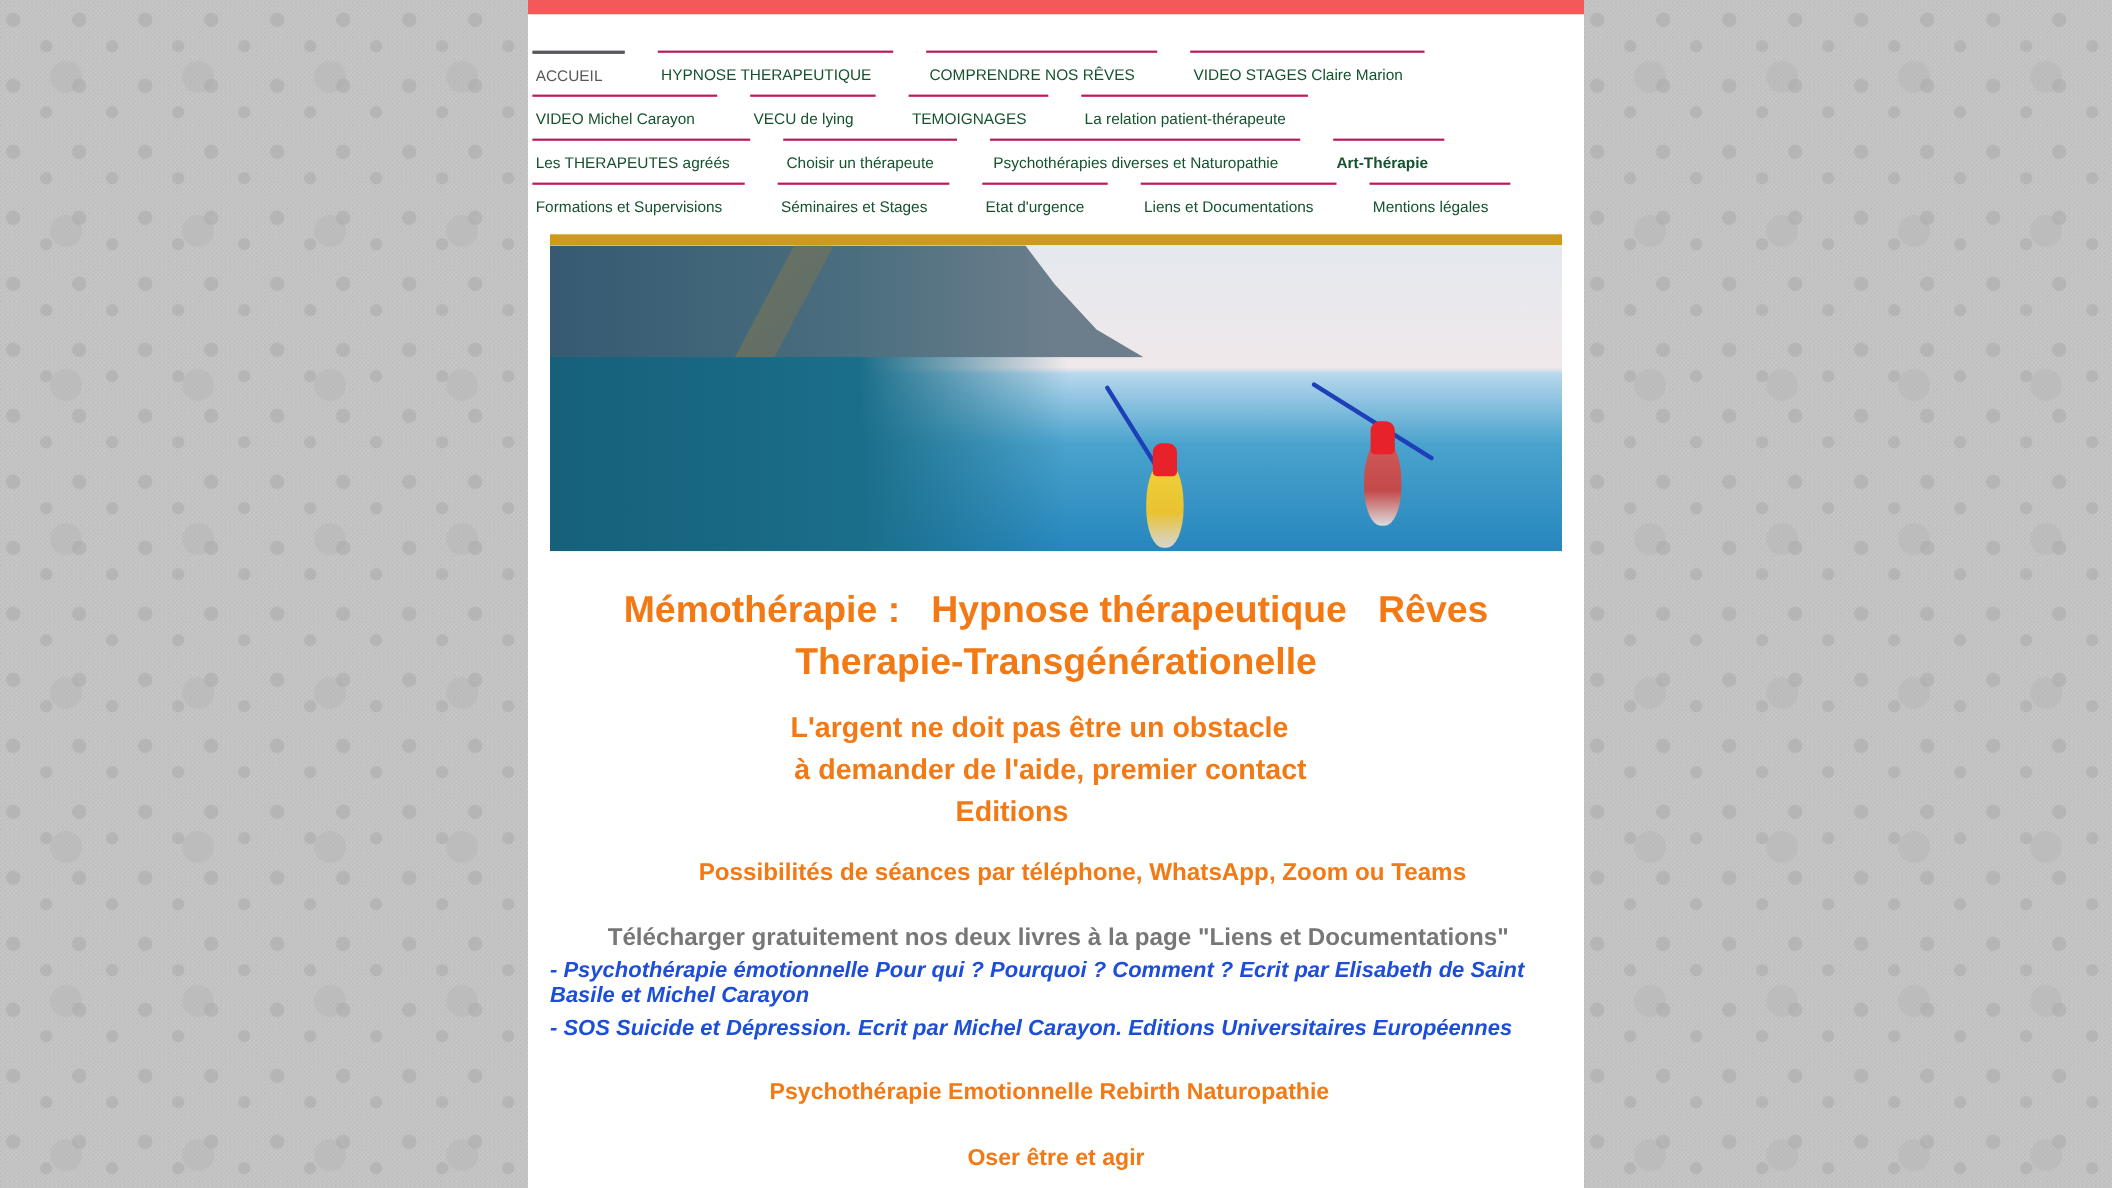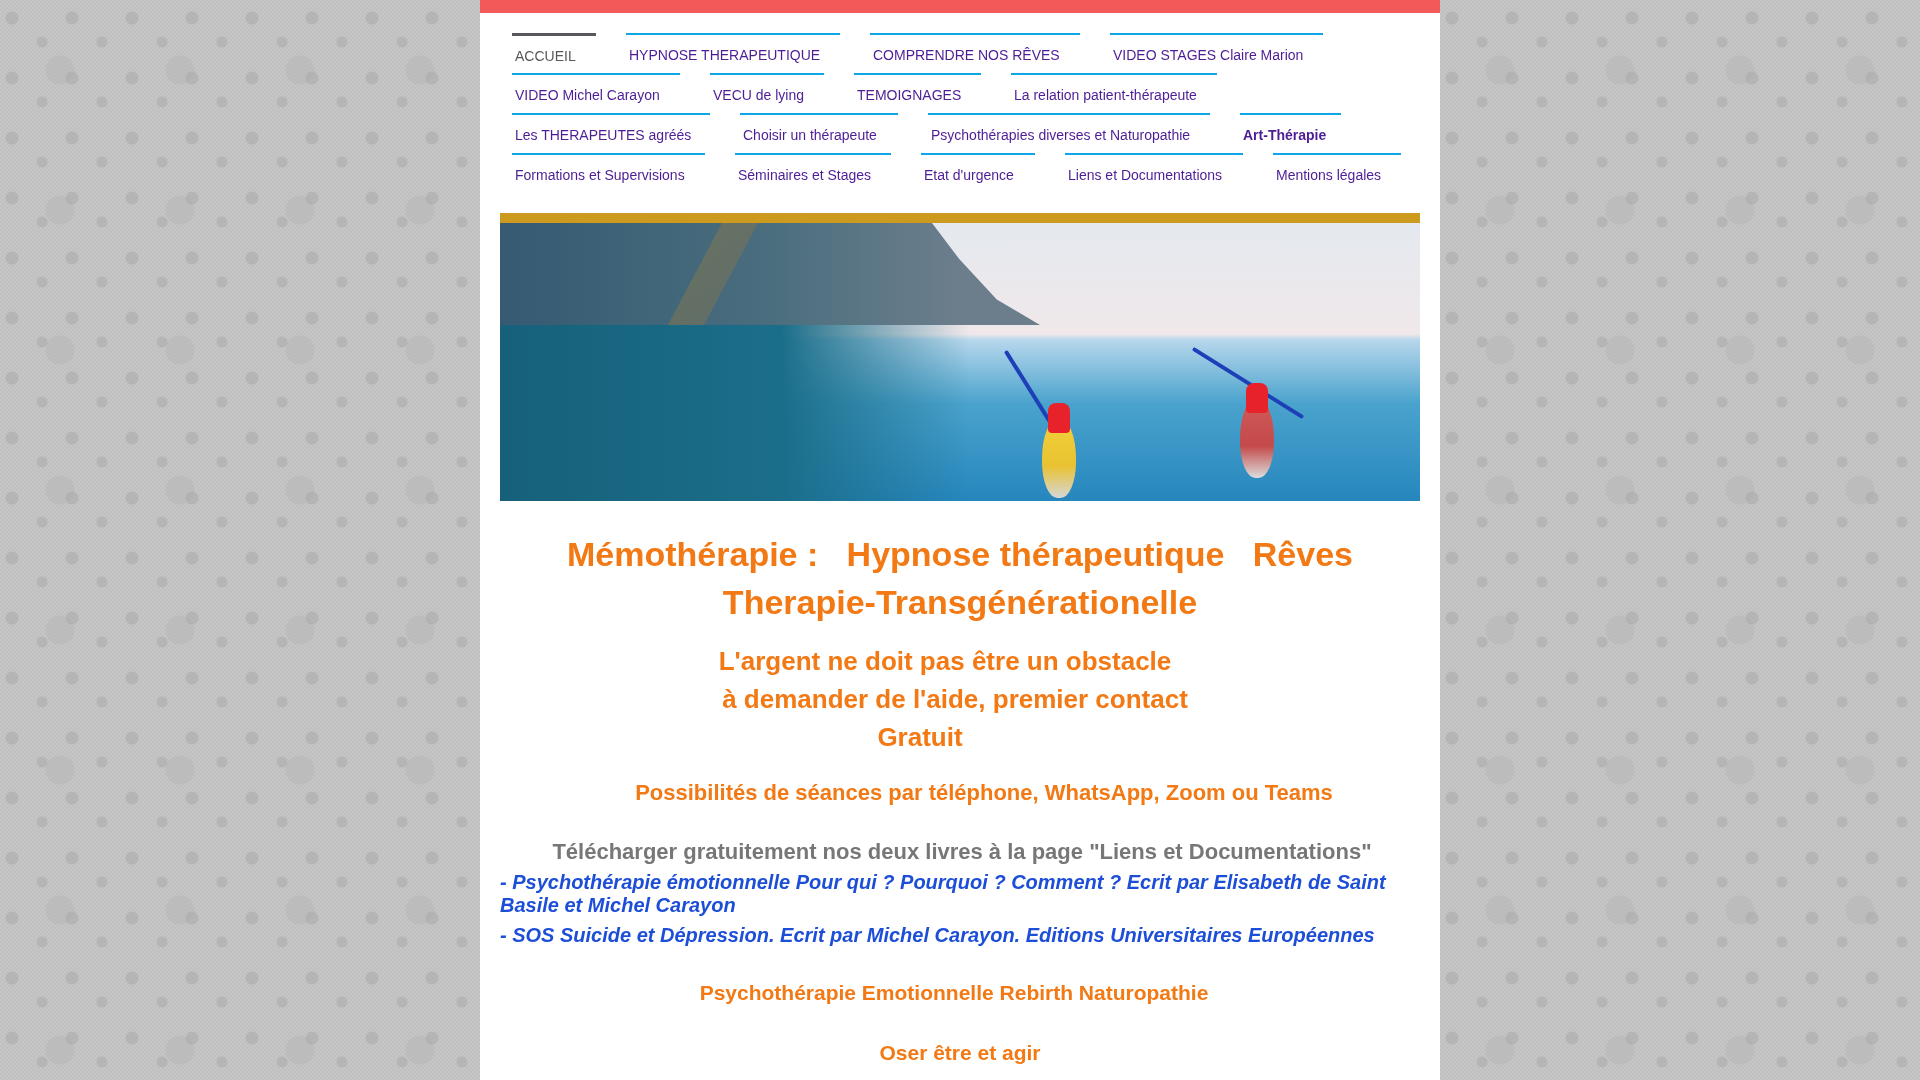--- a/index.html
+++ b/index.html
@@ -22,39 +22,39 @@
       width: 960px;
       height: 1080px;
       background: #ffffff;
     }
     .top-bar {
       height: 13px;
       background: #f25a5a;
     }
     .nav {
       position: relative;
-      margin-left: 32px;
-      width: 920px;
-      padding-top: 20px;
+      margin-left: 4px;
+      width: 920px;
+      padding-top: 33px;
     }
     .nav-row {
       display: flex;
       height: 40px;
       align-items: stretch;
     }
     .nav-item {
       position: relative;
       display: flex;
       align-items: center;
       padding: 0 3px;
       font-size: 14px;
-      color: #4c1d95;
+      color: #14532d;
       white-space: nowrap;
       cursor: pointer;
-      border-top: 2px solid #0ea5e9;
+      border-top: 2px solid #be185d;
     }
     .nav-item.active { color: #585858; border-top: 3px solid #58585c; }
     .nav-item span { display: block; padding-top: 2px; }
     .gold-bar {
       position: absolute;
       left: 20px;
       top: 213px;
       width: 920px;
       height: 10px;
       background: #cc9a1e;
@@ -202,21 +202,21 @@
     <div class="paddler" style="left:746px;top:160px;"></div>
   </div>
 
   <div class="content">
     <div class="orange title-line" style="white-space:pre;">Mémothérapie :   Hypnose thérapeutique   Rêves</div>
     <div class="orange title-line">Therapie-Transgénérationelle</div>
 
     <div style="margin-top:16px;">
       <div class="orange money-line" style="margin-right:30px;">L'argent ne doit pas être un obstacle</div>
       <div class="orange money-line" style="margin-left:-10px;">à demander de l'aide, premier contact</div>
-      <div class="orange money-line" style="margin-right:80px;">Gratuit</div>
+      <div class="orange money-line" style="margin-right:80px;">Editions</div>
     </div>
 
     <div class="orange sessions" style="padding-left:48px;">Possibilités de séances par téléphone, WhatsApp, Zoom ou Teams</div>
 
     <div class="download" style="padding-left:4px;margin-top:29px;">Télécharger gratuitement nos deux livres  à la page "Liens et Documentations"</div>
 
     <div class="book book1">- Psychothérapie émotionnelle Pour qui ? Pourquoi ? Comment ? Ecrit par Elisabeth de Saint Basile et Michel Carayon</div>
     <div class="book book2">- SOS Suicide et Dépression. Ecrit par Michel Carayon. Editions Universitaires Européennes</div>
 
     <div class="orange tagline" style="margin-right:12px;">Psychothérapie Emotionnelle Rebirth Naturopathie</div>

